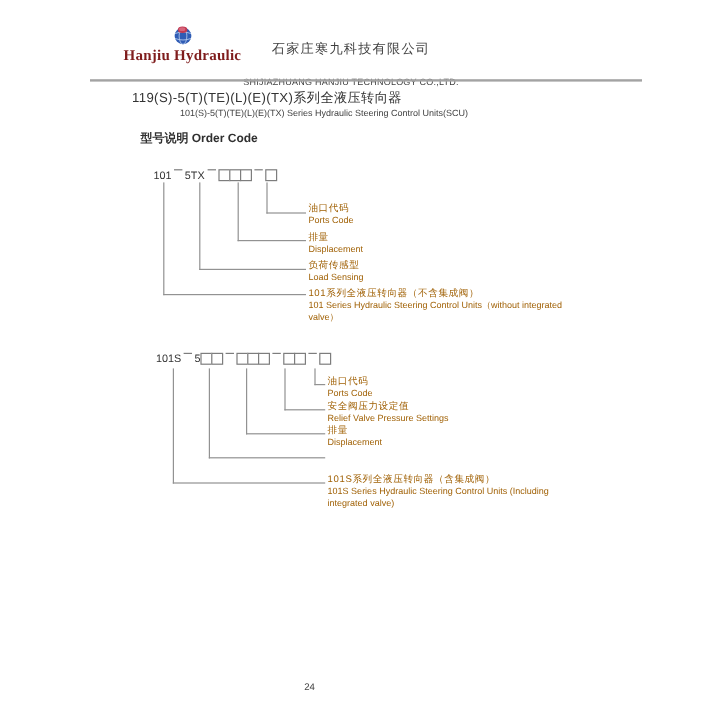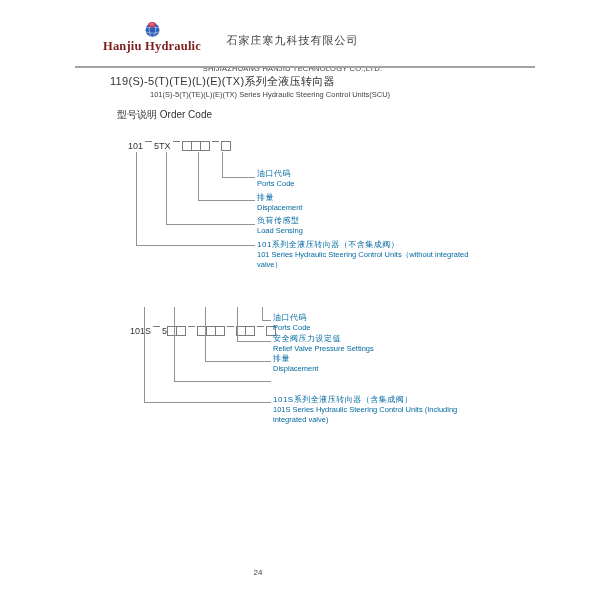--- a/index.html
+++ b/index.html
@@ -12,36 +12,36 @@
   .logo-text{font-family:"Liberation Serif",serif;font-weight:bold;font-size:12.5px;
              color:#7f1d1d;letter-spacing:.2px;white-space:nowrap;}
   .company-block{position:absolute;left:200px;top:33px;width:185px;text-align:center;}
   .company-cn{font-size:11px;color:#3f3f3f;letter-spacing:1px;}
   .company-en{font-size:7.5px;color:#3f3f3f;margin-top:16px;letter-spacing:.2px;}
   .header-divider{position:absolute;left:75px;top:66px;width:460px;height:2px;background:#a3a3a3;}
 
   
   .title-cn{position:absolute;left:110px;top:74px;font-size:11px;color:#333;letter-spacing:.3px;}
   .title-en{position:absolute;left:108px;top:90px;font-size:7.5px;color:#3f3f3f;margin-left:42px;}
-  .section-heading{position:absolute;left:117px;top:108px;font-size:10px;color:#303030;}
+  .section-heading{position:absolute;left:117px;top:108px;font-size:10px;color:#303030;font-weight:bold;}
 
   
   .code-row{position:absolute;display:flex;align-items:flex-start;font-size:9px;color:#333;}
   .code-text{white-space:nowrap;}
   .dash{width:7px;height:1px;background:#7d7d7d;margin:0 2px;flex:none;}
   .box-group{display:flex;align-items:center;}
   .box{width:8px;height:8px;border:1px solid #7d7d7d;background:#fff;flex:none;display:inline-block;}
   .box + .box{margin-left:-1px;}
   .type-with-boxes{display:flex;align-items:center;}
 
   
   .connector{position:absolute;border-left:1px solid #929292;border-bottom:1px solid #929292;}
 
   
-  .dlabel{position:absolute;color:#0369a1;}
+  .dlabel{position:absolute;color:#a16207;}
   .dlabel .cn{font-size:8px;line-height:10px;letter-spacing:.5px;}
   .dlabel .en{font-size:7.5px;line-height:9.5px;}
 
   .page-number{position:absolute;left:0;top:568px;width:516px;text-align:center;
                font-size:8px;color:#444;}
 </style>
 </head>
 <body>
 
 <div class="page">
@@ -100,21 +100,21 @@
   </div>
   <div class="dlabel" style="left:257px;top:216px;">
     <div class="cn">负荷传感型</div>
     <div class="en">Load Sensing</div>
   </div>
   <div class="dlabel" style="left:257px;top:240px;width:216px;">
     <div class="cn">101系列全液压转向器（不含集成阀）</div>
     <div class="en">101 Series Hydraulic Steering Control Units（without integrated valve）</div>
   </div>
 
-  <div class="code-row" style="left:130px;top:294px;margin-top:32px;">
+  <div class="code-row" style="left:130px;top:294px;">
     <span class="code-text">101S</span>
     <span class="dash"></span>
     <span class="type-with-boxes">
       <span class="code-text">5</span>
       <span class="box-group">
           <span class="box"></span>
           <span class="box"></span>
         </span>
     </span>
     <span class="dash"></span>

